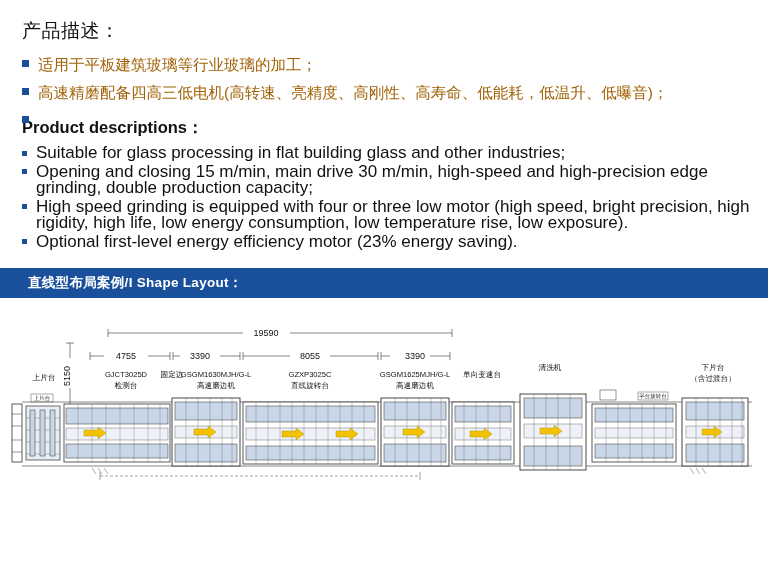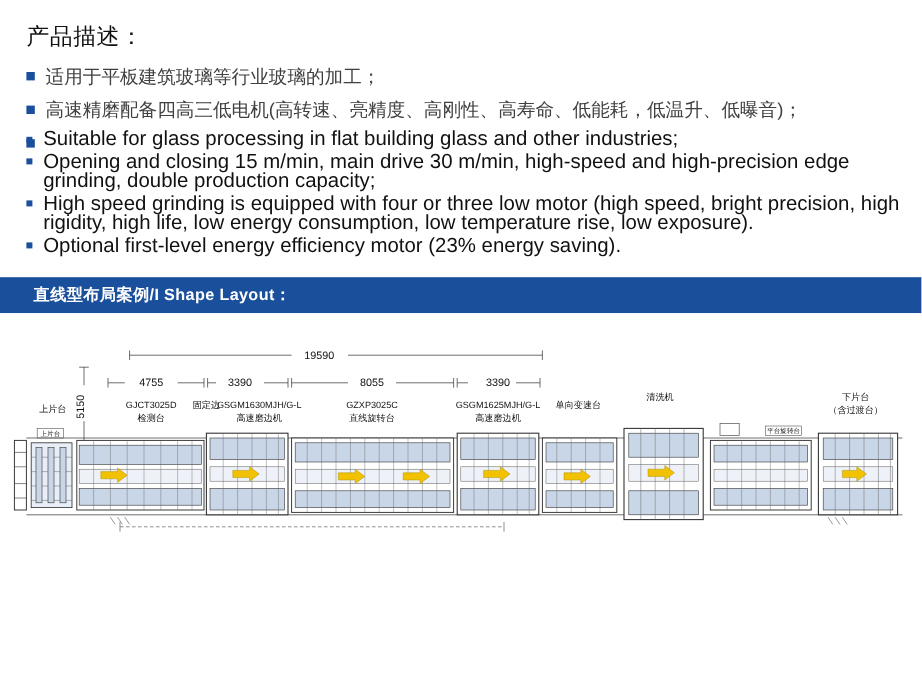--- a/index.html
+++ b/index.html
@@ -30,21 +30,21 @@
   .cn-list {
     list-style: none;
     margin: 0;
     padding: 0;
   }
   .cn-list li {
     position: relative;
     padding-left: 16px;
     font-size: 15.5px;
     line-height: 25px;
-    color: #404040;
+    color: #a16207;
     margin-bottom: 3px;
   }
   .cn-list li .bullet {
     position: absolute;
     left: 0;
     top: 8px;
     width: 7px;
     height: 7px;
     background: #1a4f9c;
     display: block;
@@ -132,20 +132,21 @@
     </li>
     <li>
       <span class="bullet"></span>
       <span>高速精磨配备四高三低电机(高转速、亮精度、高刚性、高寿命、低能耗，低温升、低曝音)；</span>
     </li>
     <li>
       <span class="bullet"></span>
     </li>
   </ul>
 
+  <div class="en-title">Product descriptions：</div>
 
   <ul class="en-list">
     <li>
       <span class="bullet"></span>
       <span>Suitable for glass processing in flat building glass and other industries;</span>
     </li>
     <li>
       <span class="bullet"></span>
       <span>Opening and closing 15 m/min, main drive 30 m/min, high-speed and high-precision edge grinding, double production capacity;</span>
     </li>

